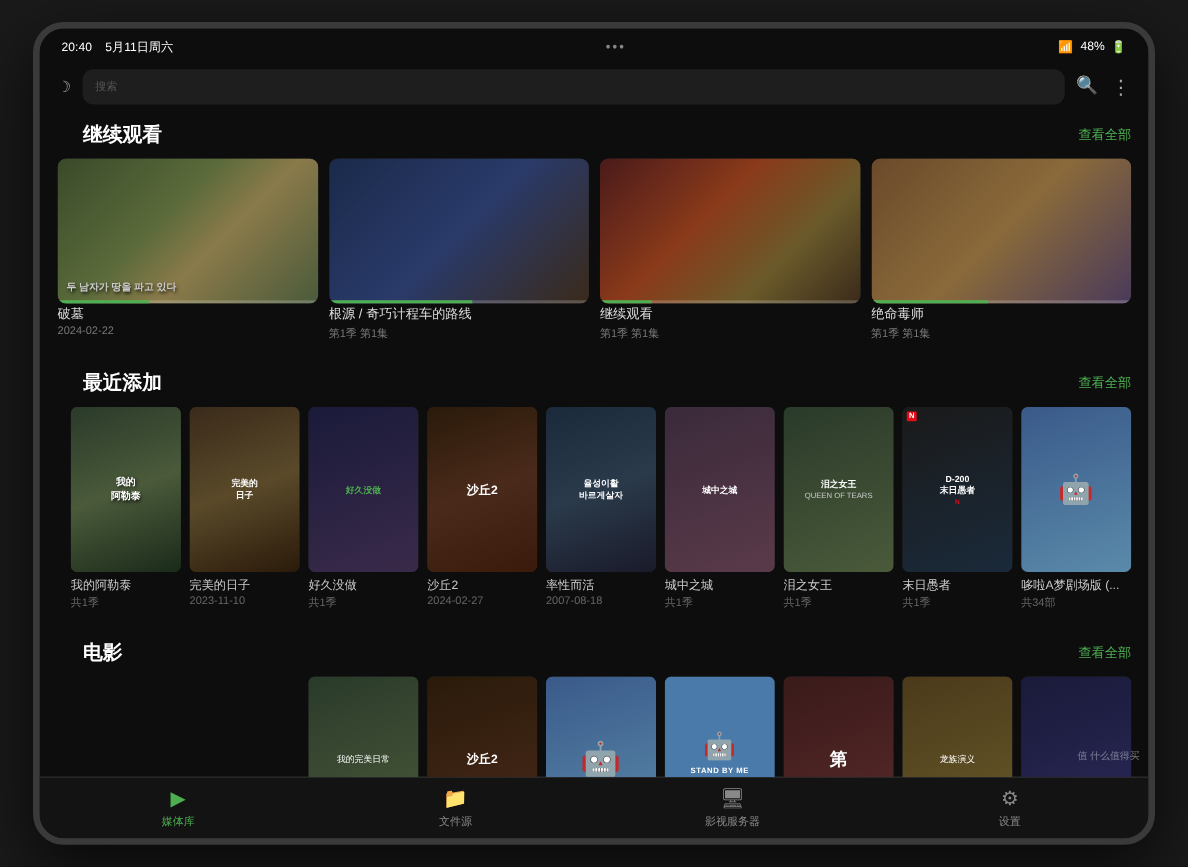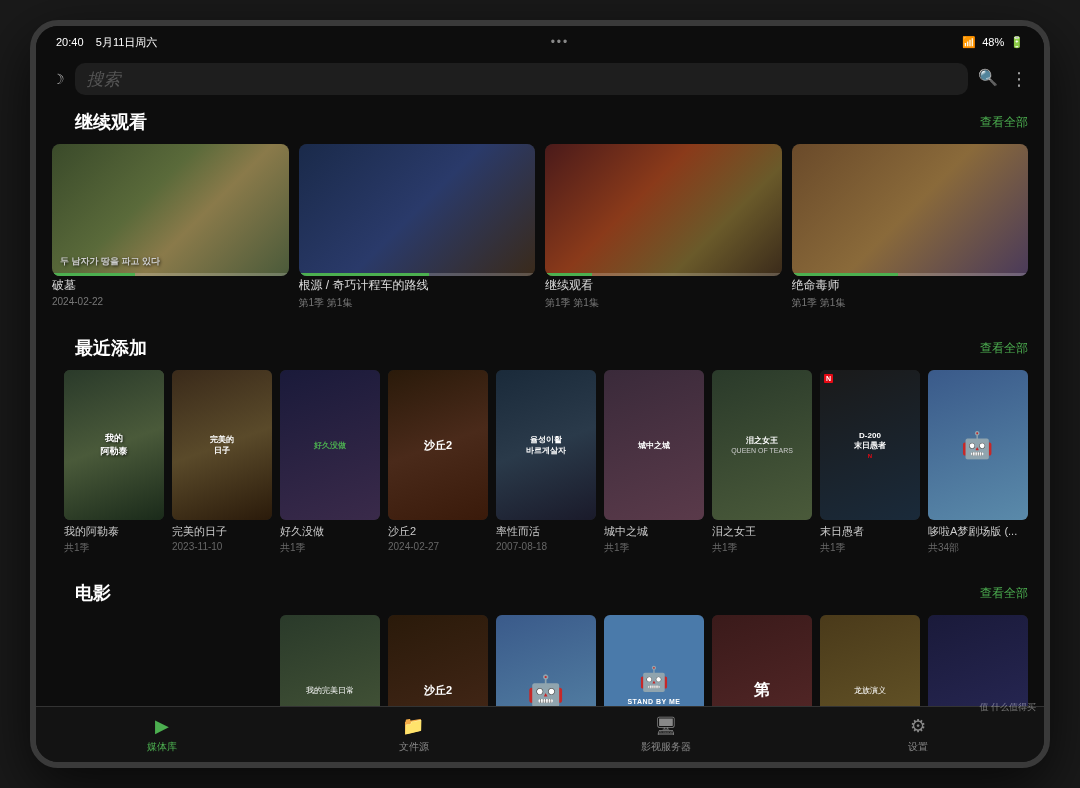--- a/index.html
+++ b/index.html
@@ -289,21 +289,21 @@
       background: rgba(255,255,255,0.2);
     }
     .progress-bar-fill {
       height: 100%;
       background: #4caf50;
     }
 
     
     .watermark {
       position: absolute;
-      bottom: 48px;
+      bottom: 68px;
       right: 8px;
       font-size: 9px;
       color: rgba(255,255,255,0.4);
     }
 
     
     .thumb-text {
       position: absolute;
       bottom: 8px;
       left: 8px;
@@ -334,21 +334,21 @@
       <div class="status-right">
         <span class="wifi-icon">📶</span>
         <span>48%</span>
         <span class="battery-icon">🔋</span>
       </div>
     </div>
 
     <div class="search-bar">
       <span class="moon-icon">☽</span>
       <div class="search-input-container">
-        <span style="color:#555;font-size:17px;font-style:italic;">搜索</span>
+        <span style="color:#555;font-size:10px;">搜索</span>
       </div>
       <div class="search-icons">
         <span>🔍</span>
         <span style="font-size:18px;color:#aaa;">⋮</span>
       </div>
     </div>
 
     <div class="content">
 
       <div class="section">

